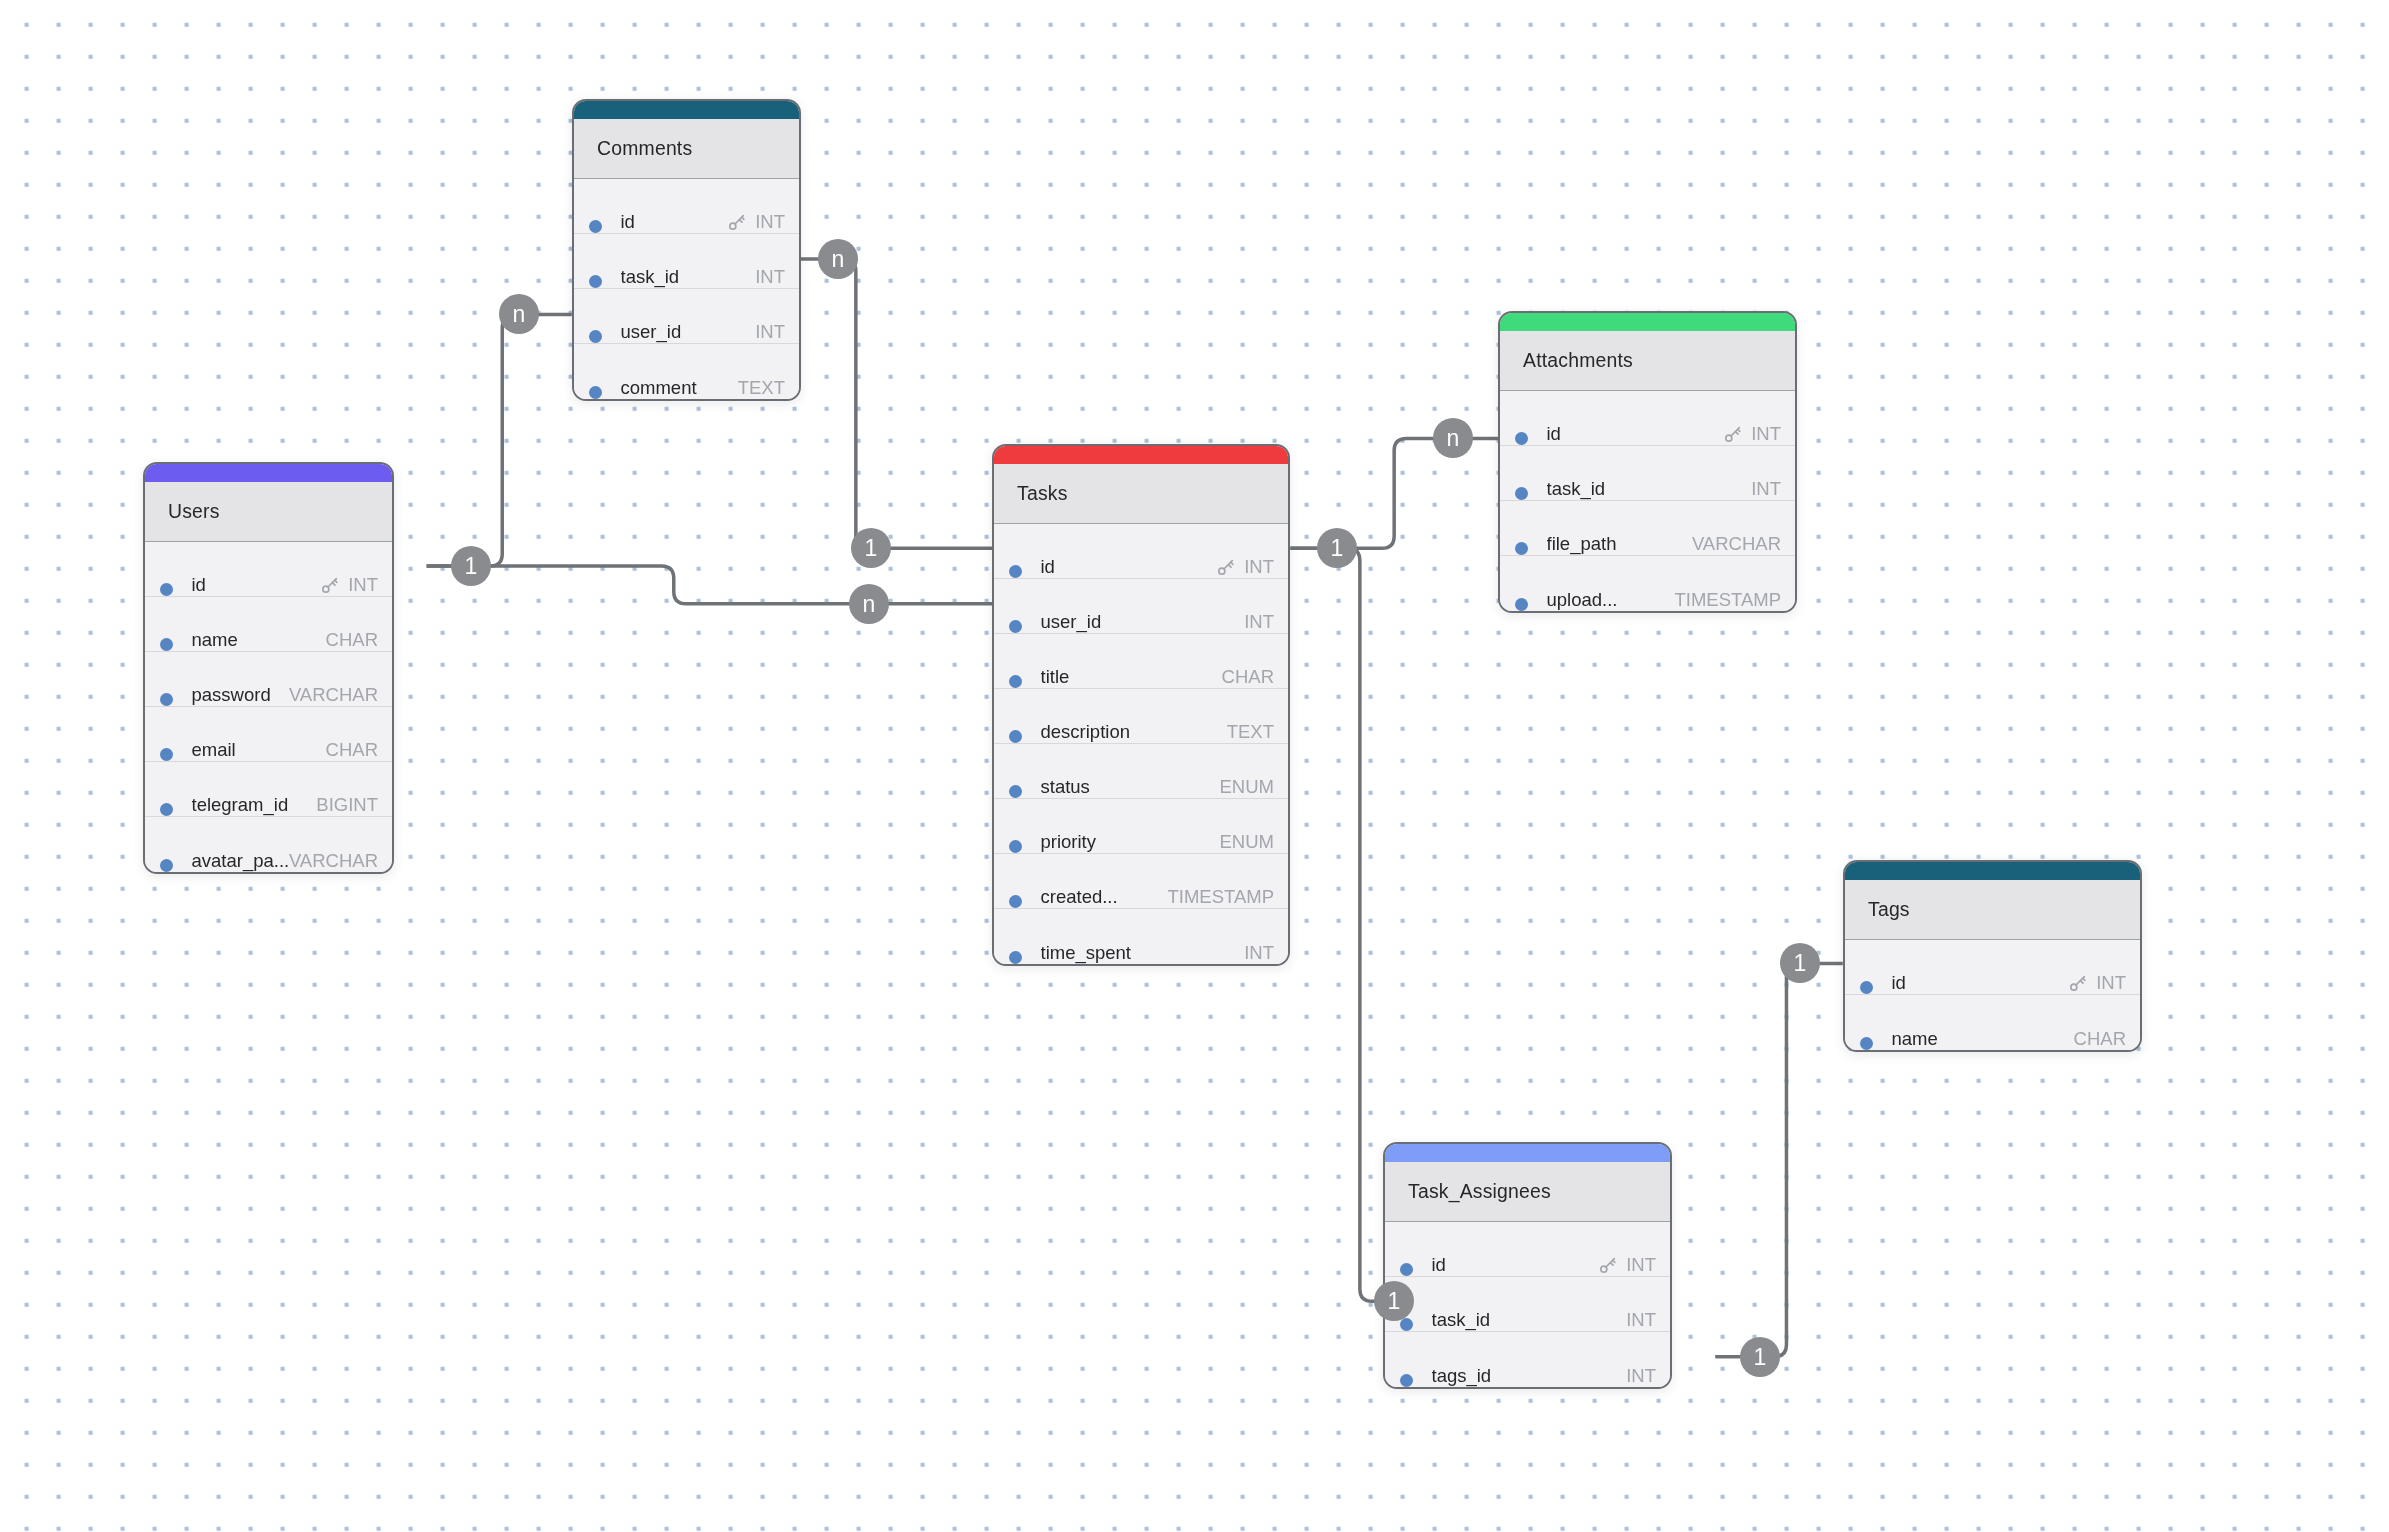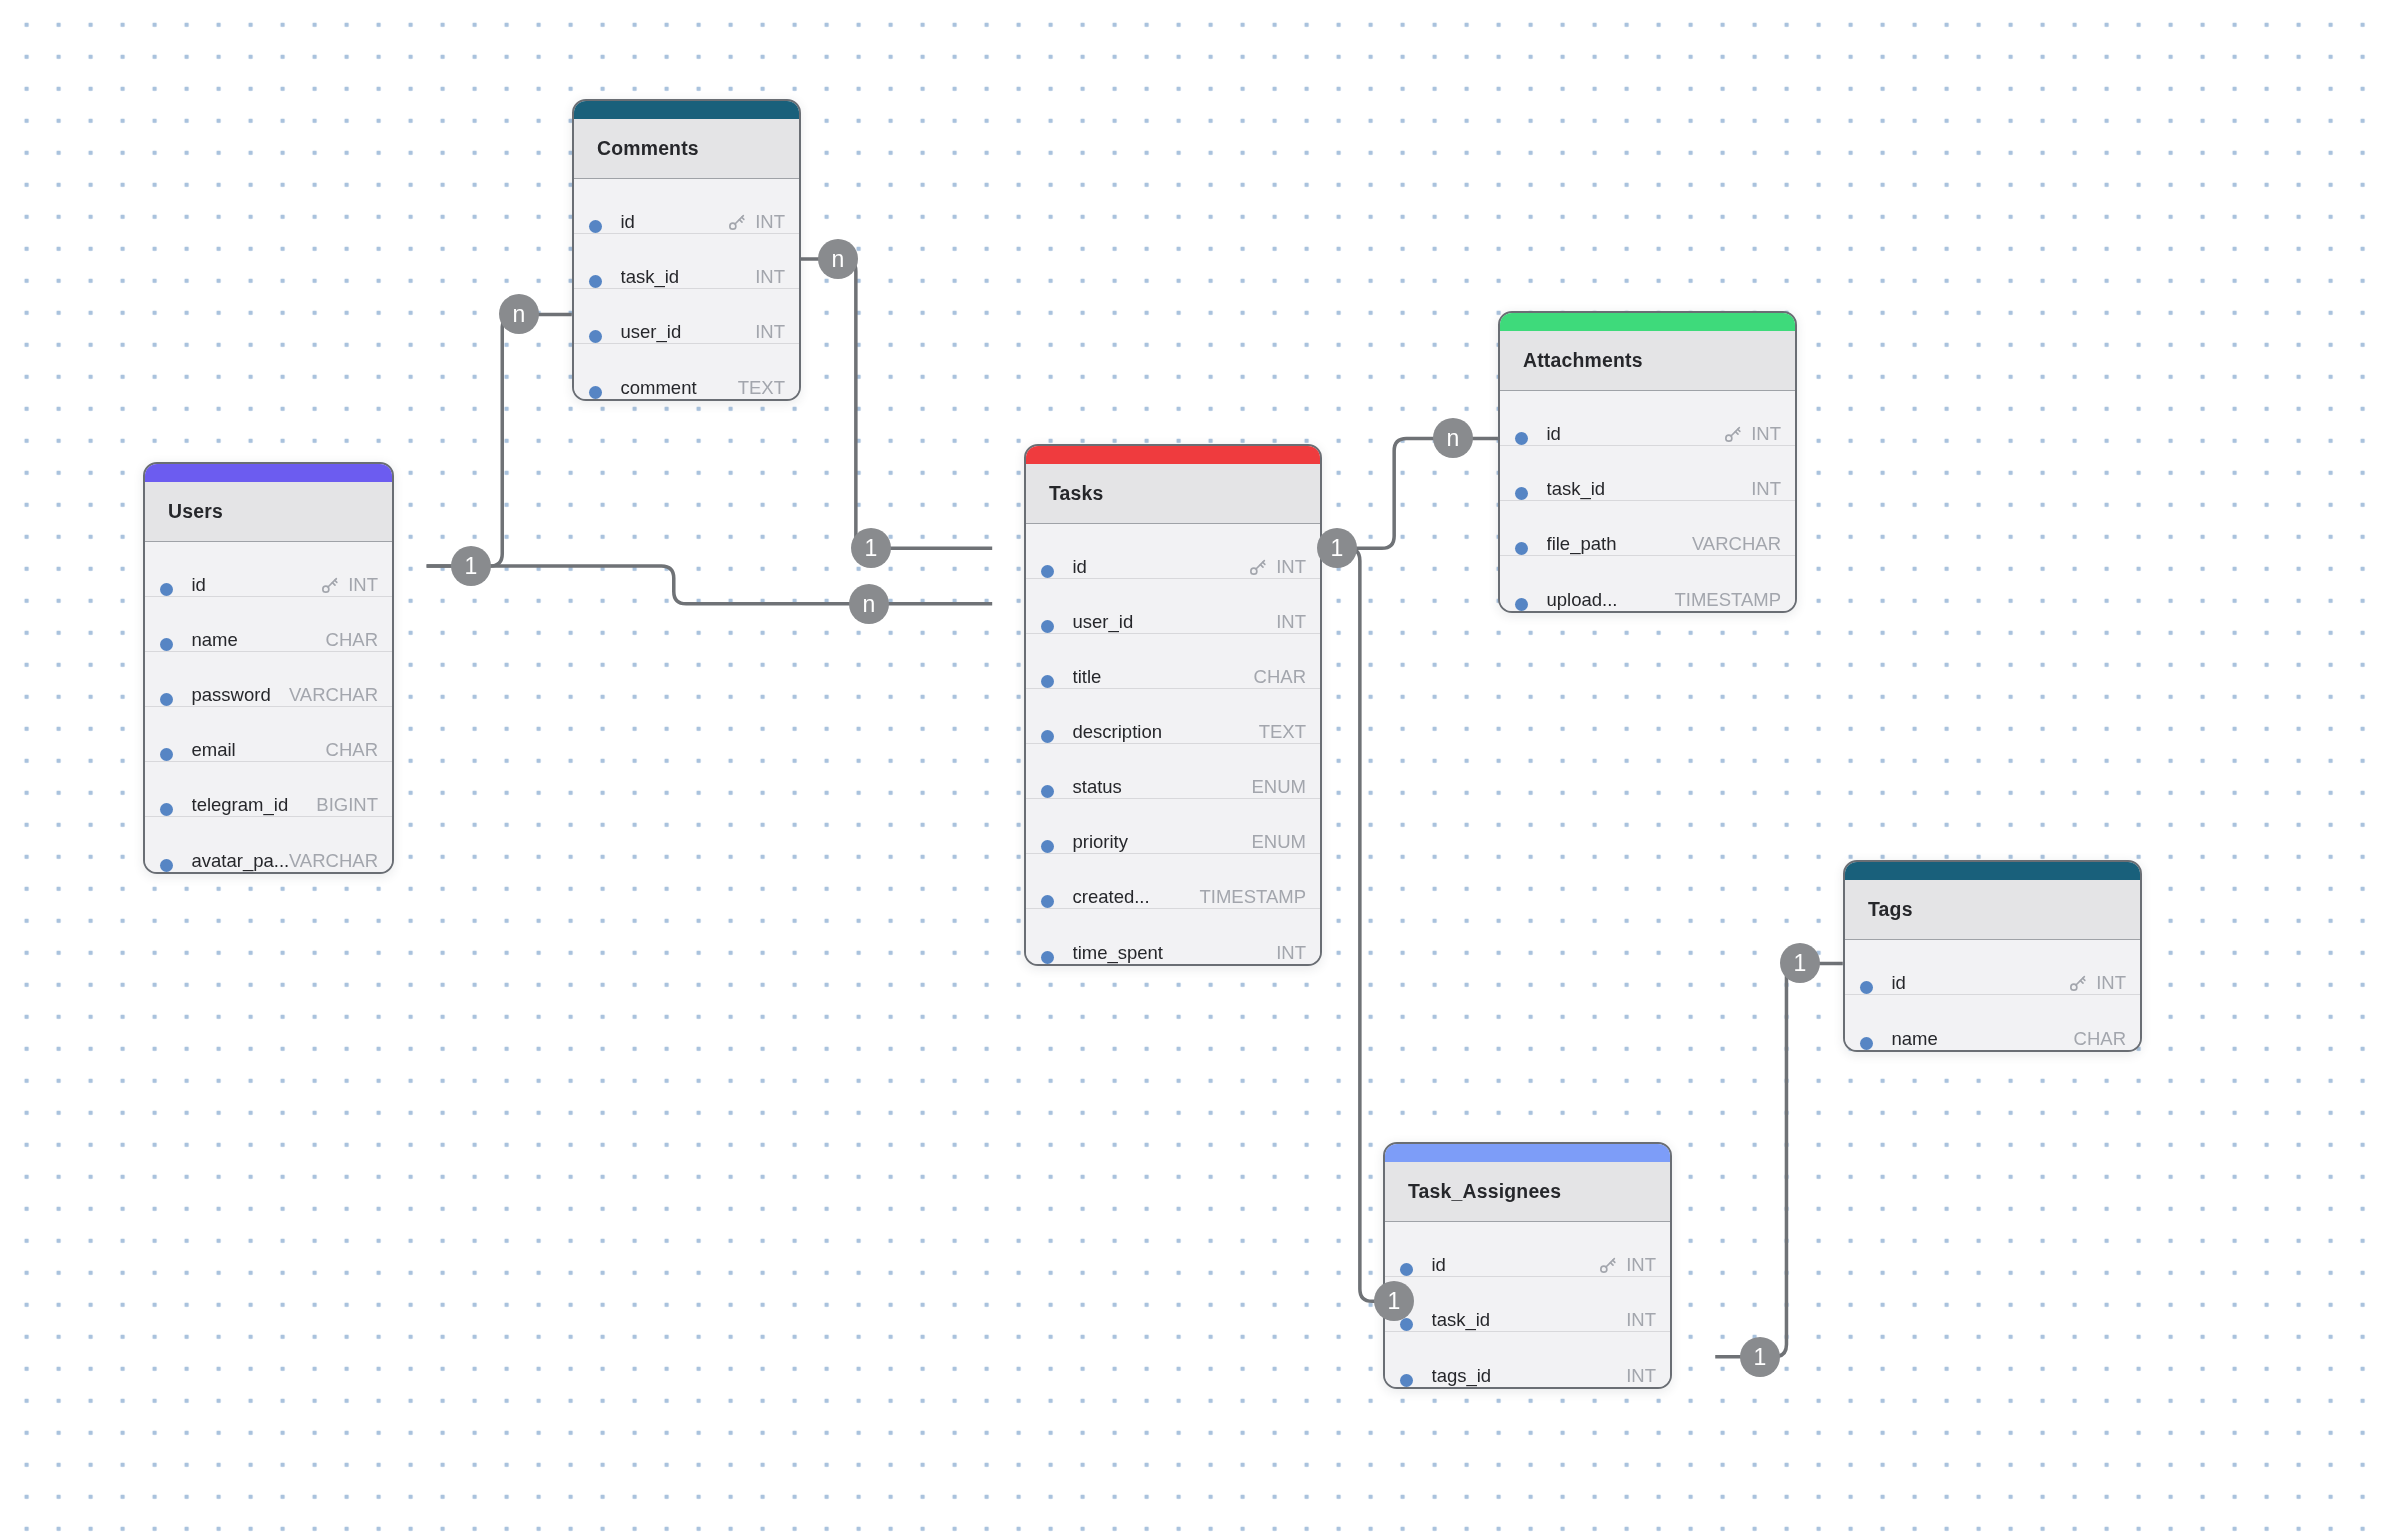--- a/index.html
+++ b/index.html
@@ -14,21 +14,21 @@
   #edge-layer path{fill:none;stroke:#6f7276;stroke-width:4px;}
   .db-table{
     position:absolute;box-sizing:border-box;
     border:2.6px solid #6a6e74;border-radius:14px;background:#f2f2f4;
     box-shadow:0 2.6px 10.6px rgba(40,48,60,.10);overflow:hidden;
   }
   .accent-strip{height:17.6px;}
   .table-title{
     height:59px;background:#e4e4e6;border-bottom:1.8px solid #9fa2a7;
     display:flex;align-items:center;padding:0 23px;
-    font-size:19.4px;font-weight:bold;color:#26272b;letter-spacing:0.2px;
+    font-size:19.4px;font-weight:normal;color:#26272b;letter-spacing:0.2px;
   }
   .field-row{
     height:55px;box-sizing:border-box;display:flex;align-items:flex-end;
     padding:0 14px 0 15px;border-bottom:1.8px solid #d8d8db;
     font-size:18.5px;color:#26272b;background:#f2f2f4;
   }
   .field-row:last-child{border-bottom:none;}
   .field-dot{width:13px;height:13px;border-radius:50%;background:#5685c4;margin-right:18.5px;flex:none;}
   .field-name{flex:1;white-space:nowrap;overflow:hidden;}
   .field-type{color:#a3a6ad;display:flex;align-items:center;gap:8px;white-space:nowrap;}
@@ -147,21 +147,21 @@
         </span>
       </div>
       <div class="field-row">
         <span class="field-dot"></span>
         <span class="field-name">avatar_pa...</span>
         <span class="field-type">
           <span>VARCHAR</span>
         </span>
       </div>
     </div>
-    <div class="db-table" style="left: 992px; top: 444px; width: 298px; margin-left: 32px;">
+    <div class="db-table" style="left: 992px; top: 444px; width: 298px;">
       <div class="accent-strip" style="background: rgb(239, 59, 62);"></div>
       <div class="table-title">
         <span>Tasks</span>
       </div>
       <div class="field-row">
         <span class="field-dot"></span>
         <span class="field-name">id</span>
         <span class="field-type">
           <span class="key-icon">
             <svg viewBox="0 0 24 24" width="20" height="20">

